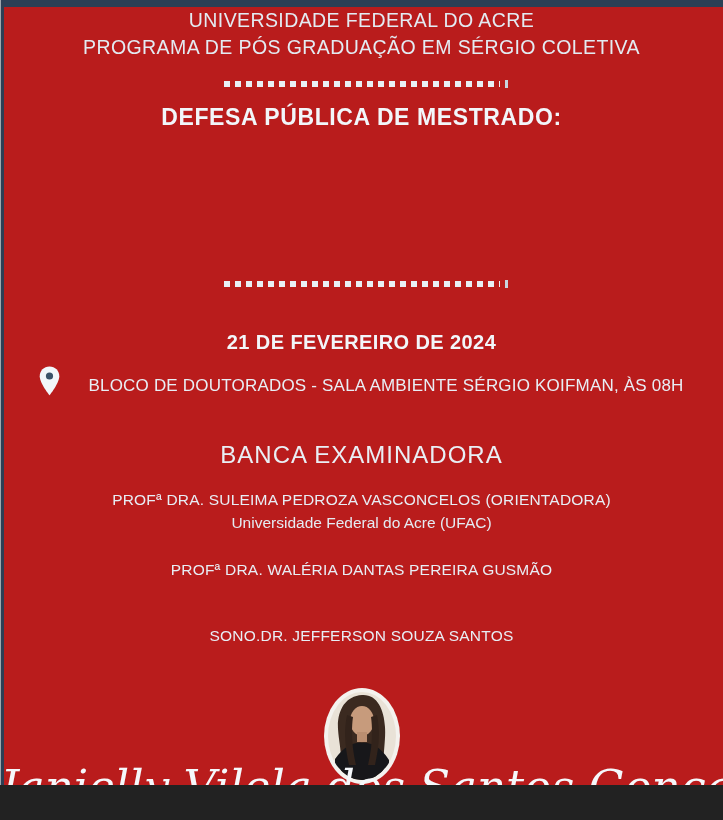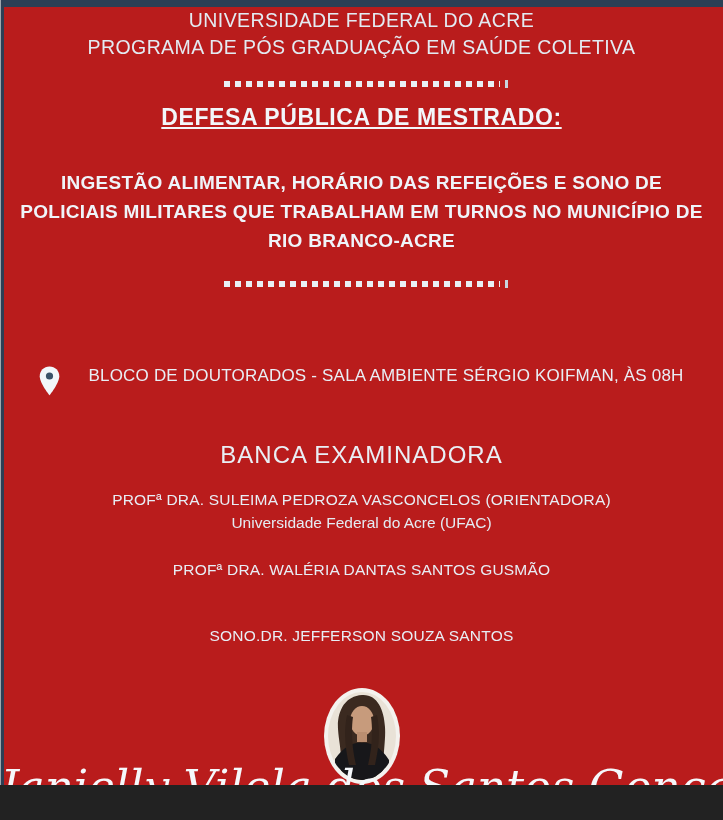--- a/index.html
+++ b/index.html
@@ -54,41 +54,40 @@
     top: -1px;
     width: 3px;
     height: 8px;
     background: #C9D3DE;
   }
   .event-title {
     font-size: 23px;
     font-weight: bold;
     letter-spacing: 0.6px;
     color: #F2F6FA;
-    text-decoration: underline;
   }
   .thesis-title {
     padding: 0 14px;
     font-size: 19px;
     font-weight: bold;
     line-height: 29px;
     letter-spacing: 0.3px;
     color: #EFF4F9;
   }
   .date-line {
     font-size: 20px;
     font-weight: bold;
     letter-spacing: 0.4px;
     color: #F2F6FA;
   }
   .location-row {
     position: absolute;
     left: 0; width: 100%;
     display: flex;
-    align-items: flex-start;
+    align-items: flex-end;
     justify-content: center;
     gap: 28px;
   }
   .location-text {
     font-size: 17px;
     letter-spacing: 0.2px;
     color: #E8EEF5;
   }
   .banca-title {
     font-size: 24px;
@@ -128,47 +127,47 @@
 </head>
 <body>
 
 <div class="poster">
 
   <div class="edge-top"></div>
   <div class="edge-left"></div>
 
   <div class="center-line header-line" style="top:9px">UNIVERSIDADE FEDERAL DO ACRE</div>
 
-  <div class="center-line header-line" style="top:36px">PROGRAMA DE PÓS GRADUAÇÃO EM SAÚDE COLETIVA</div>
+  <div class="center-line header-line" style="top:36px">PROGRAMA DE PÓS GRADUAÇÃO EM SÉRGIO COLETIVA</div>
 
   <div class="dots" style="top:81px"></div>
 
   <div class="center-line event-title" style="top:104px">DEFESA PÚBLICA DE MESTRADO:</div>
 
-  <div class="center-line thesis-title" style="top:168px; box-sizing:border-box;">INGESTÃO ALIMENTAR, HORÁRIO DAS REFEIÇÕES E SONO DE POLICIAIS MILITARES QUE TRABALHAM EM TURNOS NO MUNICÍPIO DE RIO BRANCO-ACRE</div>
 
   <div class="dots" style="top:281px"></div>
 
+  <div class="center-line date-line" style="top:331px">21 DE FEVEREIRO DE 2024</div>
 
   <div class="location-row" style="top:366px">
     <span style="display:inline-flex">
       <svg width="21" height="30" viewBox="0 0 21 30" aria-hidden="true">
         <path d="M10.5 0.5 C4.8 0.5 0.7 4.8 0.7 10.2 C0.7 17.2 10.5 29.3 10.5 29.3 C10.5 29.3 20.3 17.2 20.3 10.2 C20.3 4.8 16.2 0.5 10.5 0.5 Z" fill="#F2F6FA"></path>
         <circle cx="10.5" cy="10" r="3.6" fill="#3A5168"></circle>
       </svg>
     </span>
     <span class="location-text">BLOCO DE DOUTORADOS - SALA AMBIENTE SÉRGIO KOIFMAN, ÀS 08H</span>
   </div>
 
   <div class="center-line banca-title" style="top:441px">BANCA EXAMINADORA</div>
 
   <div class="center-line member-name" style="top:491px">PROFª DRA. SULEIMA PEDROZA VASCONCELOS (ORIENTADORA)</div>
   <div class="center-line member-inst" style="top:514px">Universidade Federal do Acre (UFAC)</div>
 
-  <div class="center-line member-name" style="top:561px">PROFª DRA. WALÉRIA DANTAS SANTOS GUSMÃO</div>
+  <div class="center-line member-name" style="top:561px">PROFª DRA. WALÉRIA DANTAS PEREIRA GUSMÃO</div>
 
   <div class="center-line member-name" style="top:627px">SONO.DR. JEFFERSON SOUZA SANTOS</div>
 
   <div class="photo-wrap">
     <svg width="78" height="98" viewBox="0 0 78 98" aria-hidden="true">
       <defs>
         <clipPath id="ovalClip">
           <ellipse cx="39" cy="49" rx="34" ry="44"></ellipse>
         </clipPath>
       </defs>

